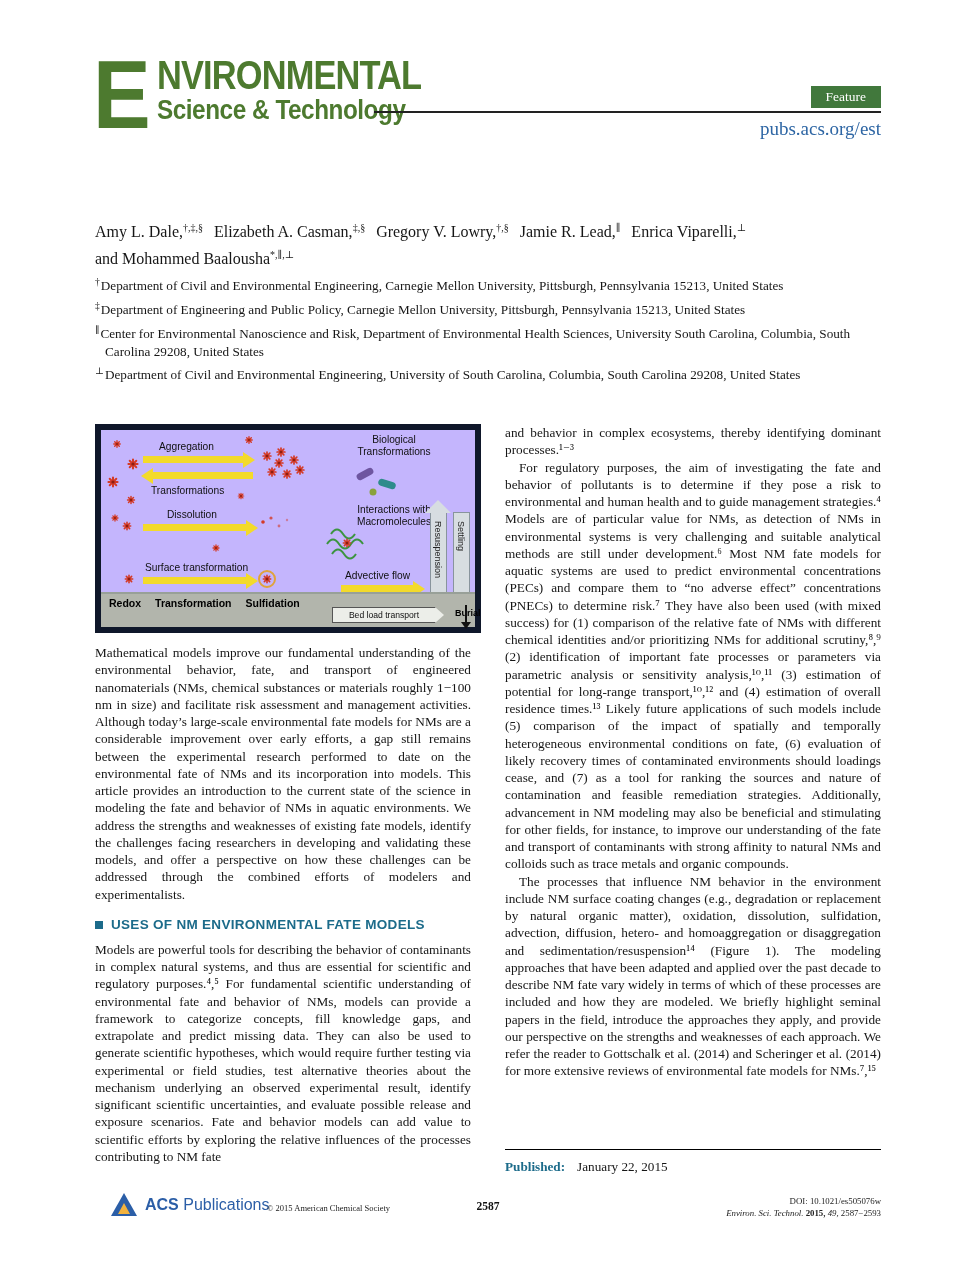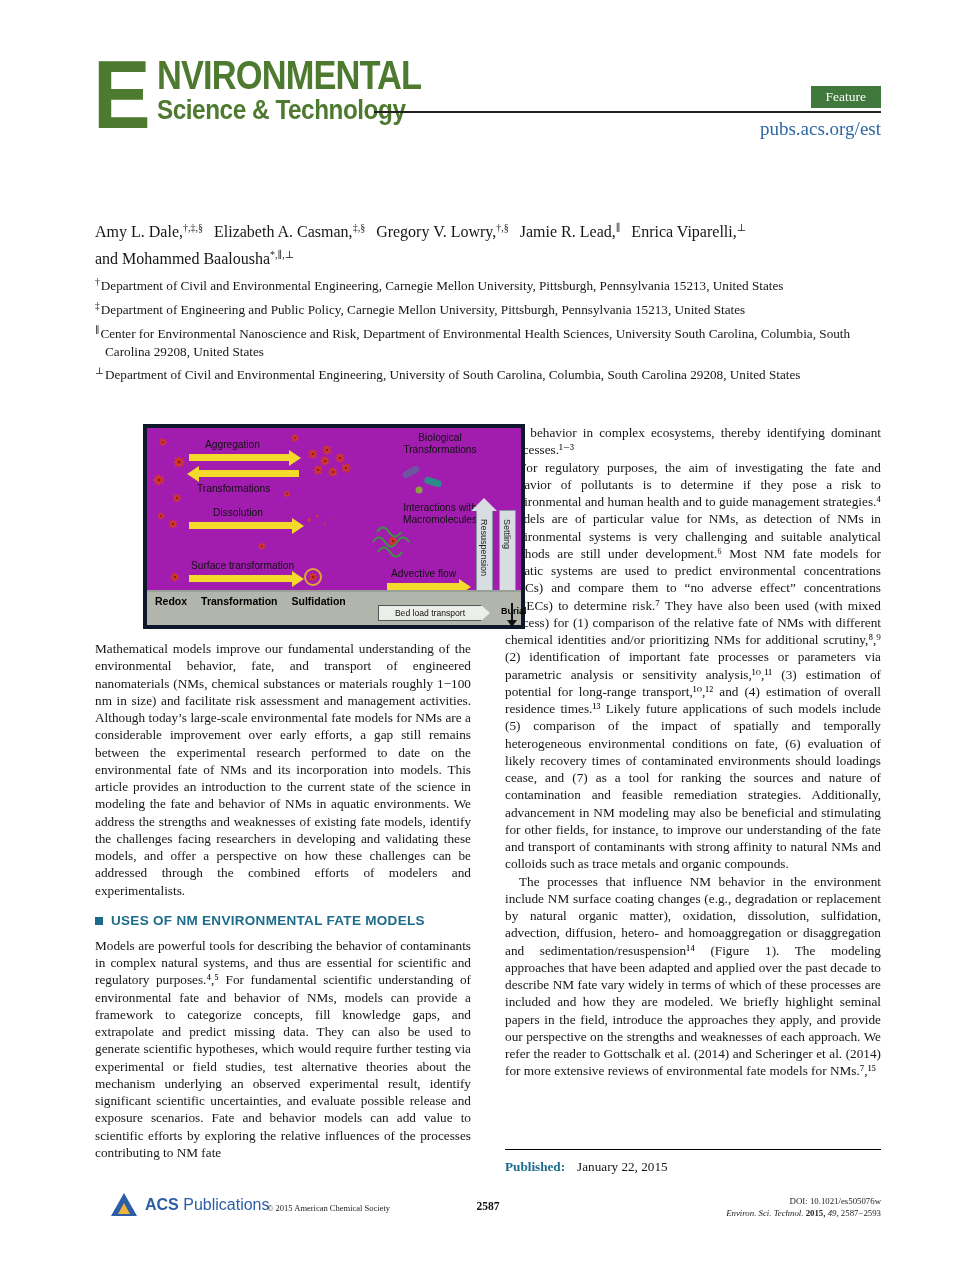--- a/index.html
+++ b/index.html
@@ -29,21 +29,21 @@
   .affil sup { font-size:9.5px; margin-right:1px; }
   
   .columns { position:absolute; left:95px; top:424px; width:786px; display:flex; gap:34px; }
   .col { width:376px; font-size:13.25px; line-height:17.25px; text-align:justify; }
   .para { margin:0 0 0 0; }
   .indent { text-indent:14px; }
   .section-heading { font:bold 13.5px "Liberation Sans",sans-serif; color:#1c6b8a;
     letter-spacing:0.3px; margin:14px 0 9px 0; text-align:left; }
   .sq { display:inline-block; width:8px; height:8px; background:#1c6b8a; margin-right:8px; }
   
-  .figure { position:relative; width:374px; height:197px; background:#a21caf; border:4px solid #0f172a; margin-bottom:11px;margin-left:48px; }
+  .figure { position:relative; width:374px; height:197px; background:#c4b5fd; border:6px solid #0f172a; margin-bottom:11px; }
   .fig-svg { position:absolute; left:0; top:0; }
   .fig-label { position:absolute; font:10.2px "Liberation Sans",sans-serif; color:#101010; white-space:nowrap; }
   .fig-label.center2 { text-align:center; white-space:normal; line-height:11.5px; }
   .yarr { position:absolute; height:7px; background:#f3da2b; }
   .yarr.r::after { content:''; position:absolute; left:100%; top:50%; margin-top:-8px;
     border-top:8px solid transparent; border-bottom:8px solid transparent; border-left:12px solid #f3da2b; }
   .yarr.l::before { content:''; position:absolute; right:100%; top:50%; margin-top:-8px;
     border-top:8px solid transparent; border-bottom:8px solid transparent; border-right:12px solid #f3da2b; }
   .varr { position:absolute; width:15px; background:#d7dde1; border:1px solid #88949d; }
   .varr.up::before { content:''; position:absolute; top:-13px; left:-6px;

